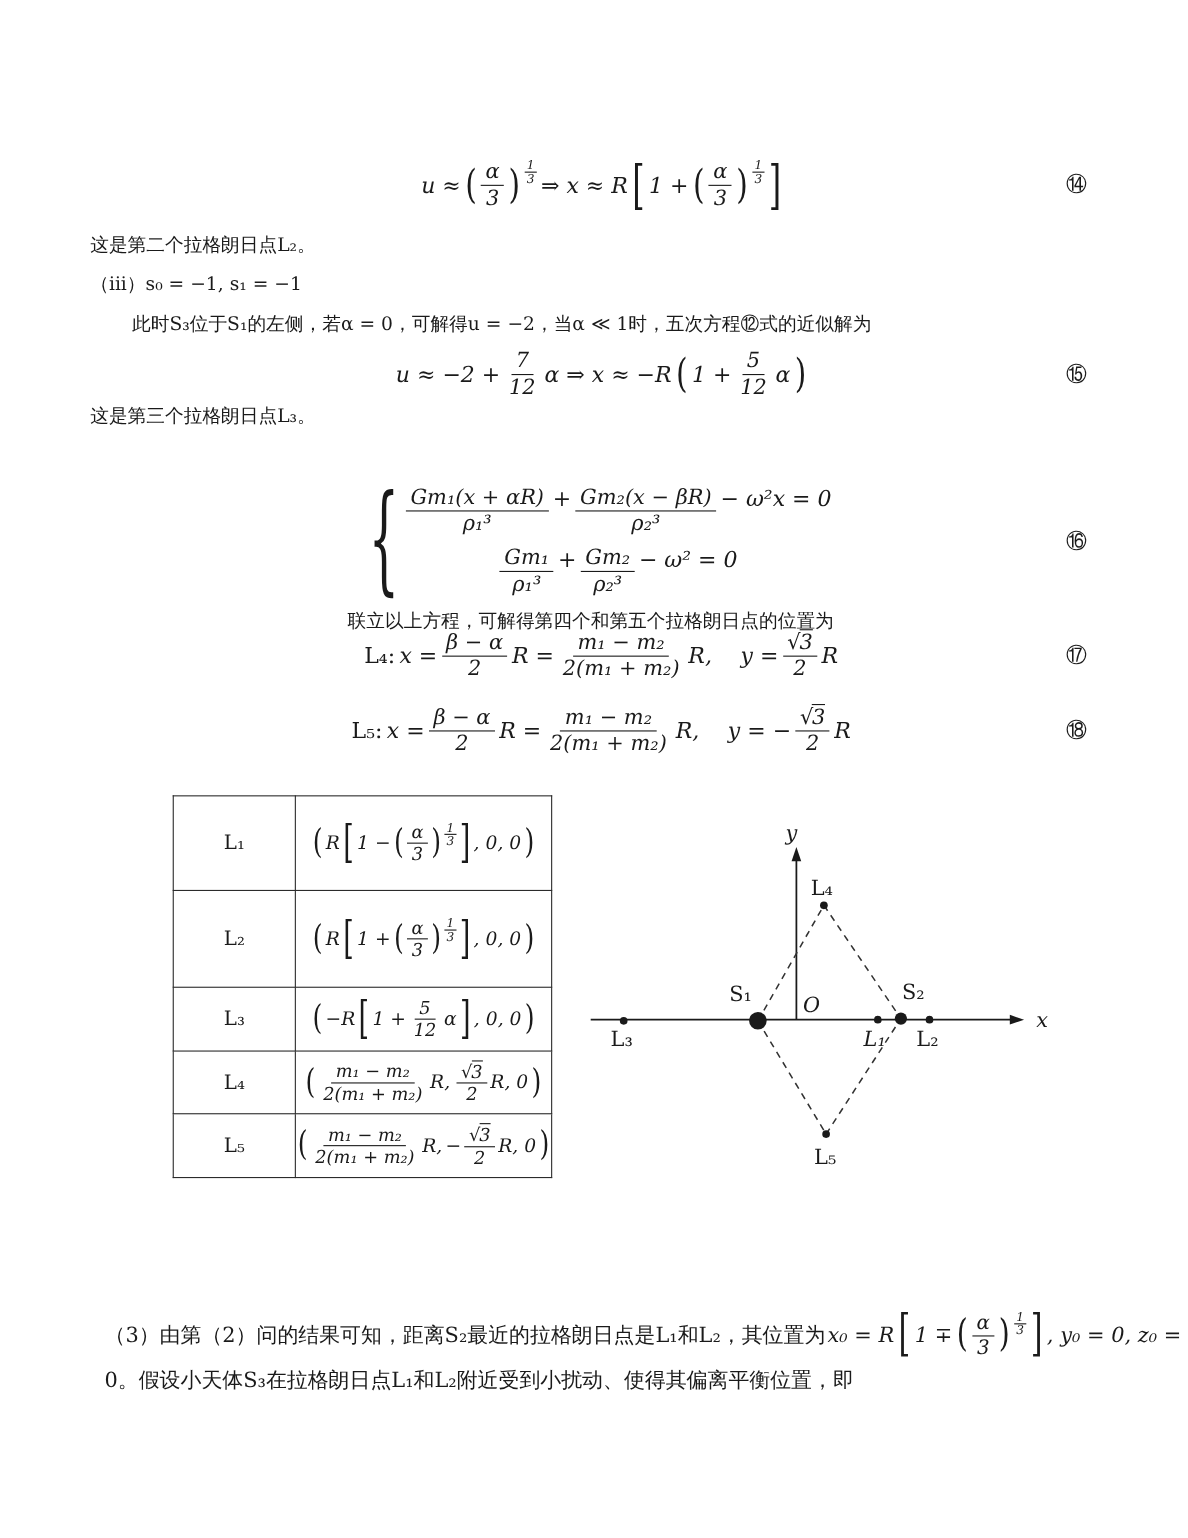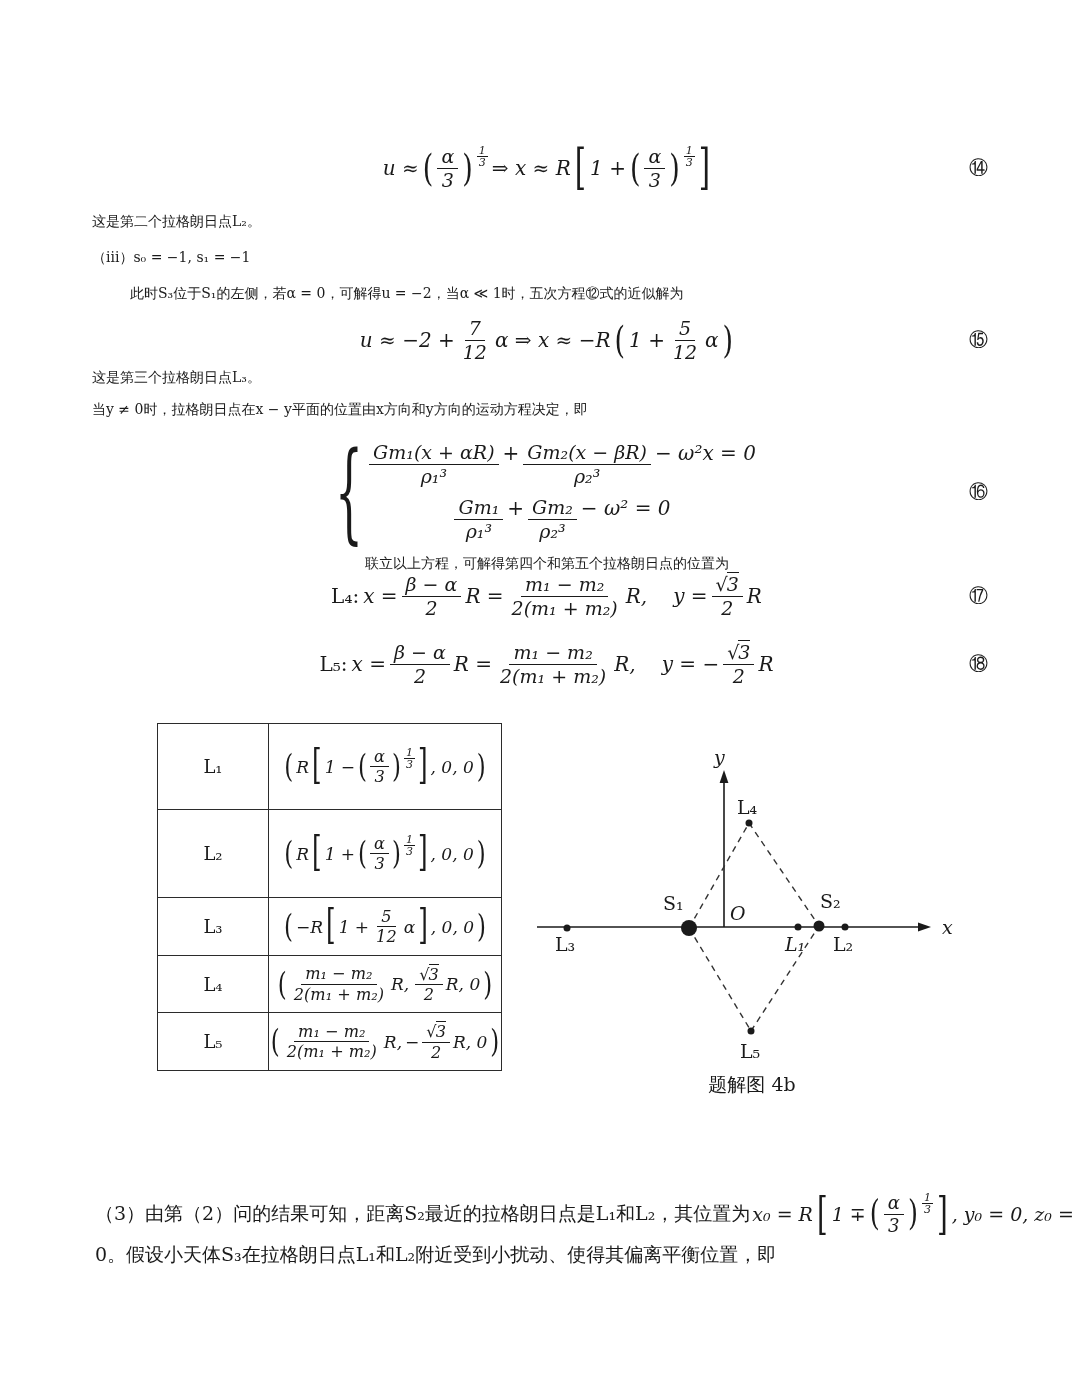--- a/index.html
+++ b/index.html
@@ -2,21 +2,21 @@
 <html><head>
 <meta charset="utf-8">
 <style>
   html,body { margin:0; padding:0; background:#e8e8e8; }
   .page {
     position:relative; width:1080px; height:1398px; margin:0 auto;
     background:#ffffff; color:#1a1a1a; overflow:hidden;
     font-family:"DejaVu Serif","DejaVu Sans","Liberation Serif",serif;
   }
   
-  .line { position:absolute; left:92px; width:910px; font-size:14px; line-height:1.35; white-space:nowrap; }
+  .line { position:absolute; left:82px; width:910px; font-size:17px; line-height:1.35; white-space:nowrap; }
   .indent { padding-left:38px; }
   
   .eqline { position:absolute; left:93px; width:907px; display:flex; align-items:center; justify-content:center; }
   .eqline .tag { position:absolute; right:12px; top:50%; transform:translateY(-50%); font-size:19px; font-style:normal; }
   .eq { display:inline-flex; align-items:center; font-size:20px; font-style:italic; }
   .eq > span, .sysrow > span, .imath > span { margin:0 2px; }
   .frac { display:inline-flex; flex-direction:column; align-items:center; line-height:1.2; font-size:0.95em; }
   .frac .fn { border-bottom:1.4px solid #1a1a1a; padding:0 4px; display:inline-flex; align-items:flex-end; }
   .frac .fd { padding:0 4px; }
   .supfrac { display:inline-flex; flex-direction:column; align-items:center; font-size:11px; line-height:1.05; align-self:flex-start; margin-top:-4px; font-style:italic; }
@@ -102,21 +102,20 @@
           <span class="fn">5</span>
           <span class="fd">12</span>
         </span>
       <span>α</span>
       <span class="bp">)</span>
     </span>
     <span class="tag">⑮</span>
   </div>
 
   <div class="line" style="top:368px;">这是第三个拉格朗日点L₃。</div>
-  <div class="line" style="top:400px;">当y ≠ 0时，拉格朗日点在x − y平面的位置由x方向和y方向的运动方程决定，即</div>
 
   <div class="eqline" style="top:434px;height:116px;">
     <span class="eq">
       <span class="sysbrace">{</span>
       <span class="syscol">
         <span class="sysrow">
           <span class="frac">
               <span class="fn">Gm₁(x + αR)</span>
               <span class="fd">ρ₁³</span>
             </span>
@@ -336,21 +335,20 @@
       <text class="svgt it" x="263" y="203">L₁</text>
       <circle cx="297" cy="178" r="5.5" fill="#1a1a1a"></circle>
       <text class="svgt" x="298" y="160" font-size="21">S₂</text>
       <circle cx="323" cy="179" r="3.5" fill="#1a1a1a"></circle>
       <text class="svgt" x="311" y="203">L₂</text>
       <circle cx="227" cy="75" r="3.5" fill="#1a1a1a"></circle>
       <text class="svgt" x="215" y="66">L₄</text>
       <circle cx="229" cy="283" r="3.5" fill="#1a1a1a"></circle>
       <text class="svgt" x="218" y="310">L₅</text>
     </svg>
-    <div class="figcaption">题解图 4b</div>
   </div>
 
   <div class="bline" style="top:1188px;height:52px;">
     <span>（3）由第（2）问的结果可知，距离S₂最近的拉格朗日点是L₁和L₂，其位置为</span>
     <span class="imath">
       <span>x₀ = R</span>
       <span class="bb">[</span>
       <span>1 ∓</span>
       <span class="bp">(</span>
       <span class="frac">

